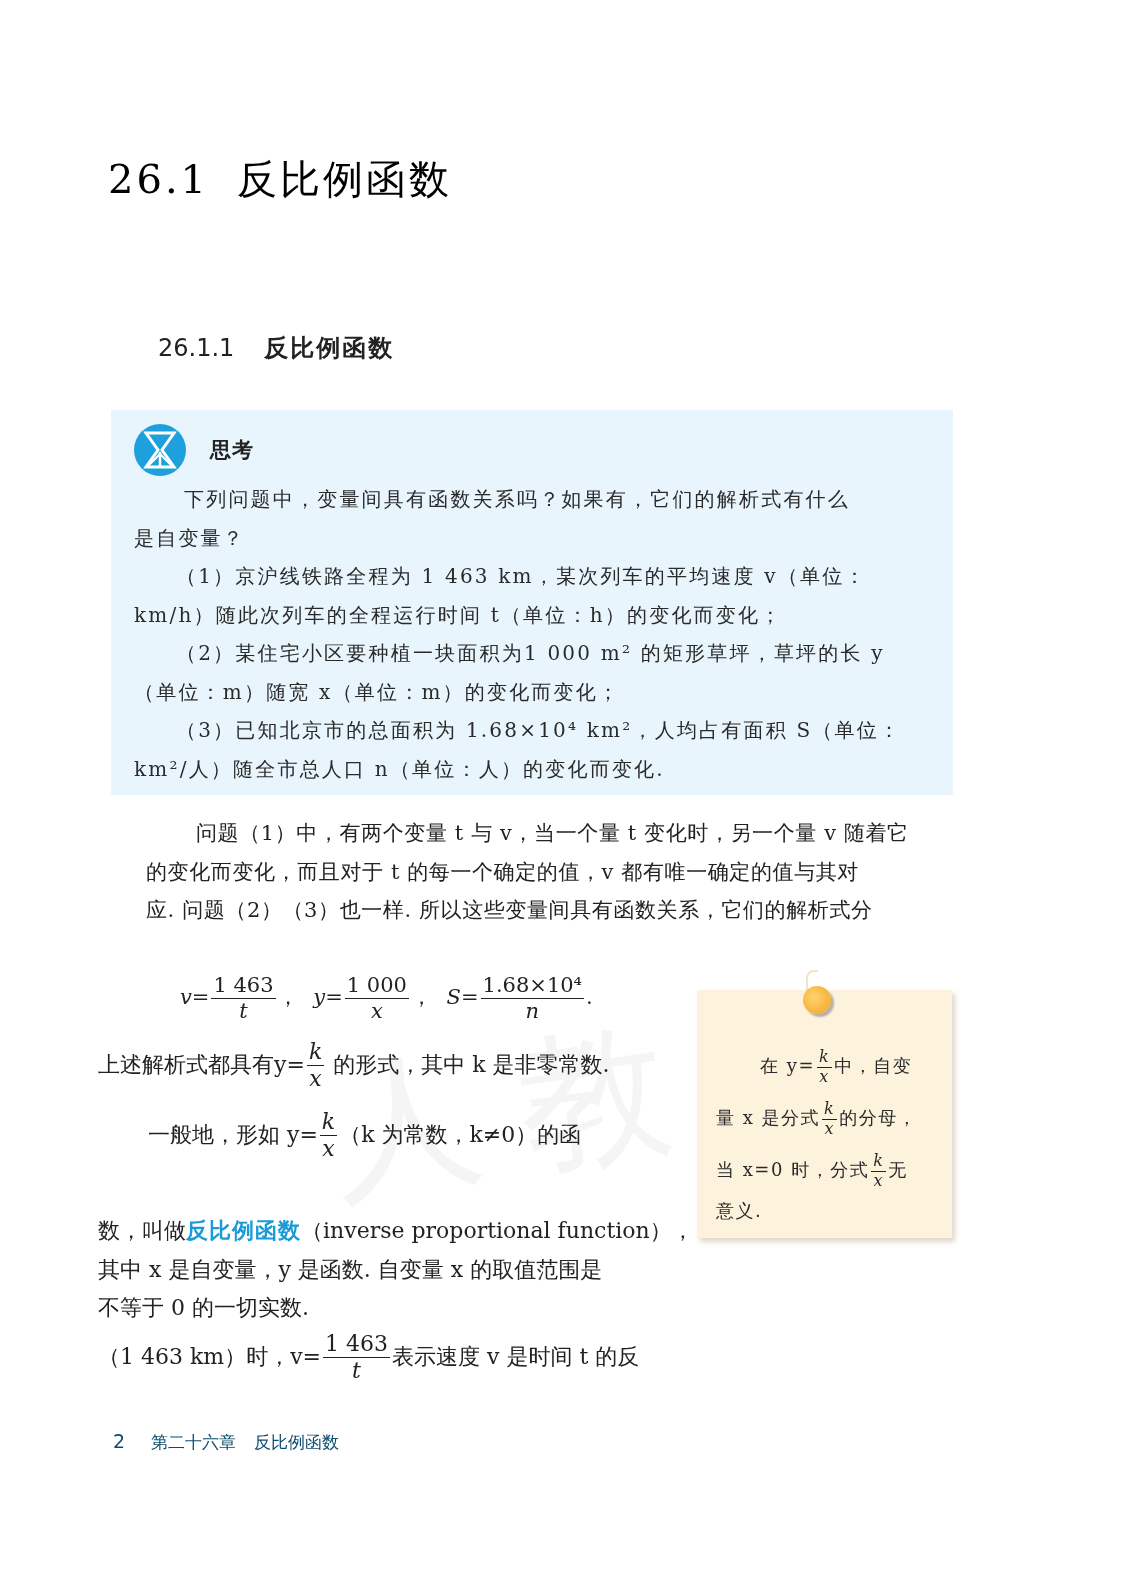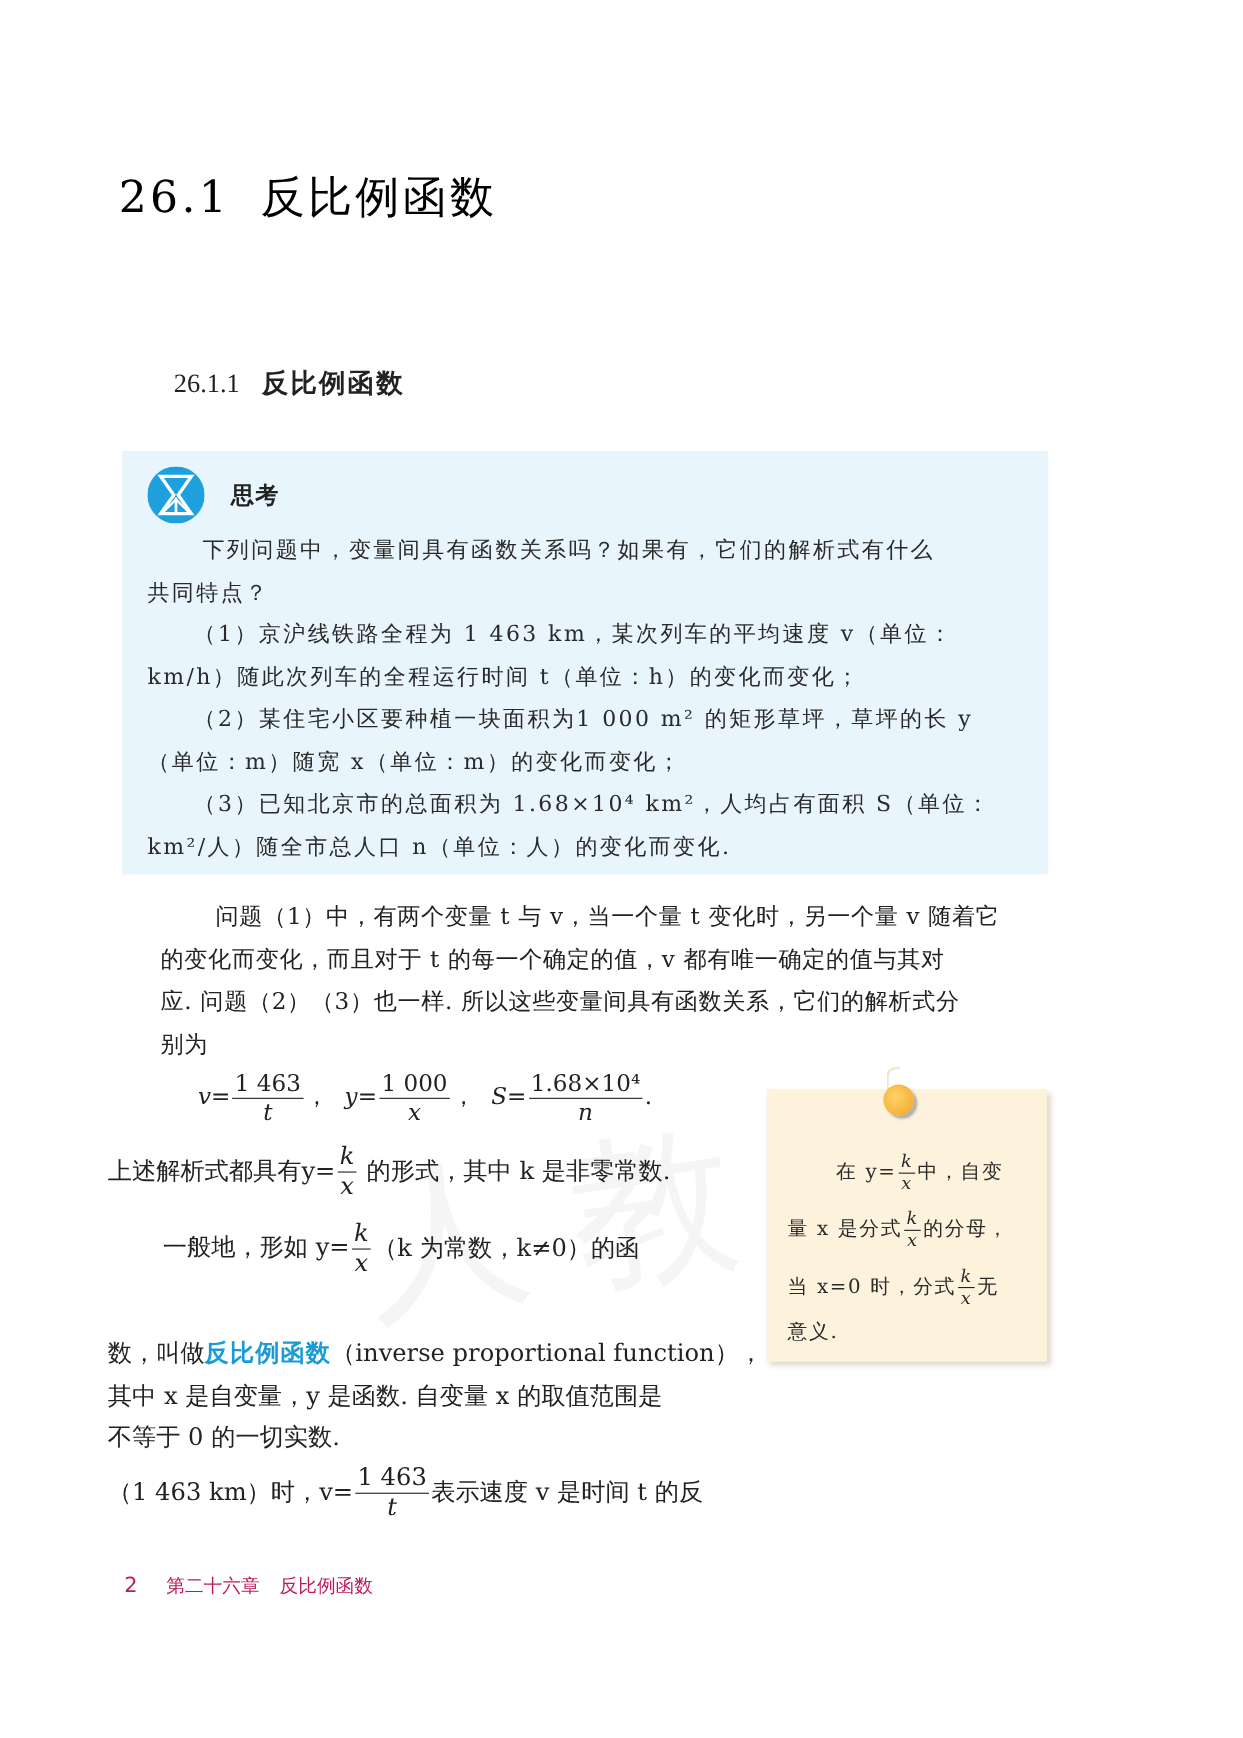--- a/index.html
+++ b/index.html
@@ -10,21 +10,21 @@
   .abs { position: absolute; }
   .section-title {
     left: 108px; top: 152px; font-size: 40px; letter-spacing: 3px; color: #000000;
     font-family: "DejaVu Serif", serif; white-space: nowrap;
   }
   .section-title .num { margin-right: 28px; }
   .subsection-title {
     left: 158px; top: 332px; font-size: 24px; white-space: nowrap;
     font-family: "DejaVu Sans", "Liberation Sans", sans-serif; color: #222;
   }
-  .subsection-title .num { margin-right: 20px; font-family: Liberation Serif, serif; }
+  .subsection-title .num { margin-right: 30px; }
   .subsection-title .txt { font-weight: bold; letter-spacing: 2px; }
 
   .think-box {
     left: 111px; top: 410px; width: 842px; height: 385px; background: #e9f5fc;
   }
   .think-icon {
     left: 134px; top: 424px; width: 52px; height: 52px;
   }
   .think-label {
     left: 210px; top: 436px; font-size: 21px; font-weight: bold;
@@ -78,21 +78,21 @@
   }
   .note-text .frac { font-size: 16px; line-height: 1.05; }
 
   .watermark {
     left: 330px; top: 1010px; font-size: 150px; color: rgba(200,200,200,0.18);
     font-family: "DejaVu Serif", serif; transform: rotate(-8deg); letter-spacing: 40px;
   }
 
   .footer {
     left: 113px; top: 1430px; font-size: 17px; white-space: nowrap;
-    font-family: "DejaVu Sans", sans-serif; color: #be185d;
+    font-family: "DejaVu Sans", sans-serif; color: #0c4a6e;
   }
   .footer .page-num { margin-right: 26px; font-size: 19px; }
   .footer .chapter { margin-right: 18px; }
 </style>
 </head>
 <body>
 
 <div class="abs section-title">
   <span class="num">26.1</span><span>反比例函数</span>
 </div>
@@ -107,34 +107,33 @@
     <circle cx="26" cy="26" r="26" fill="#1ea0dc"></circle>
     <path d="M12 9 L40 9 L28 26 L40 43 L12 43 L24 26 Z" fill="none" stroke="#ffffff" stroke-width="3"></path>
     <path d="M26 28 L26 42" stroke="#ffffff" stroke-width="2.5"></path>
     <path d="M14 42 L26 30 L38 42" fill="none" stroke="#ffffff" stroke-width="2"></path>
   </svg>
 </div>
 <div class="abs think-label">思考</div>
 
 <div class="abs think-text" style="top:480px;">
   <span class="para indent">下列问题中，变量间具有函数关系吗？如果有，它们的解析式有什么</span>
-  <span class="para">共同特点？</span>
+  <span class="para">是自变量？</span>
   <span class="para indent" style="padding-left:42px;">（1）京沪线铁路全程为 1 463 km，某次列车的平均速度 v（单位：</span>
   <span class="para">km/h）随此次列车的全程运行时间 t（单位：h）的变化而变化；</span>
   <span class="para indent" style="padding-left:42px;">（2）某住宅小区要种植一块面积为1 000 m² 的矩形草坪，草坪的长 y</span>
   <span class="para">（单位：m）随宽 x（单位：m）的变化而变化；</span>
   <span class="para indent" style="padding-left:42px;">（3）已知北京市的总面积为 1.68×10⁴ km²，人均占有面积 S（单位：</span>
   <span class="para">km²/人）随全市总人口 n（单位：人）的变化而变化.</span>
 </div>
 
 <div class="abs body-text" style="top:814px;">
   <span class="para indent">问题（1）中，有两个变量 t 与 v，当一个量 t 变化时，另一个量 v 随着它</span>
   <span class="para">的变化而变化，而且对于 t 的每一个确定的值，v 都有唯一确定的值与其对</span>
   <span class="para">应. 问题（2）（3）也一样. 所以这些变量间具有函数关系，它们的解析式分</span>
-  <span class="para">别为</span>
 </div>
 
 <div class="abs formula-line">
   <span class="term">
     <i class="var">v=</i><span class="frac"><span class="n">1 463</span><i class="d var">t</i></span><span>，</span>
   </span>
   <span class="term">
     <i class="var">y=</i><span class="frac"><span class="n">1 000</span><i class="d var">x</i></span><span>，</span>
   </span>
   <span class="term">

